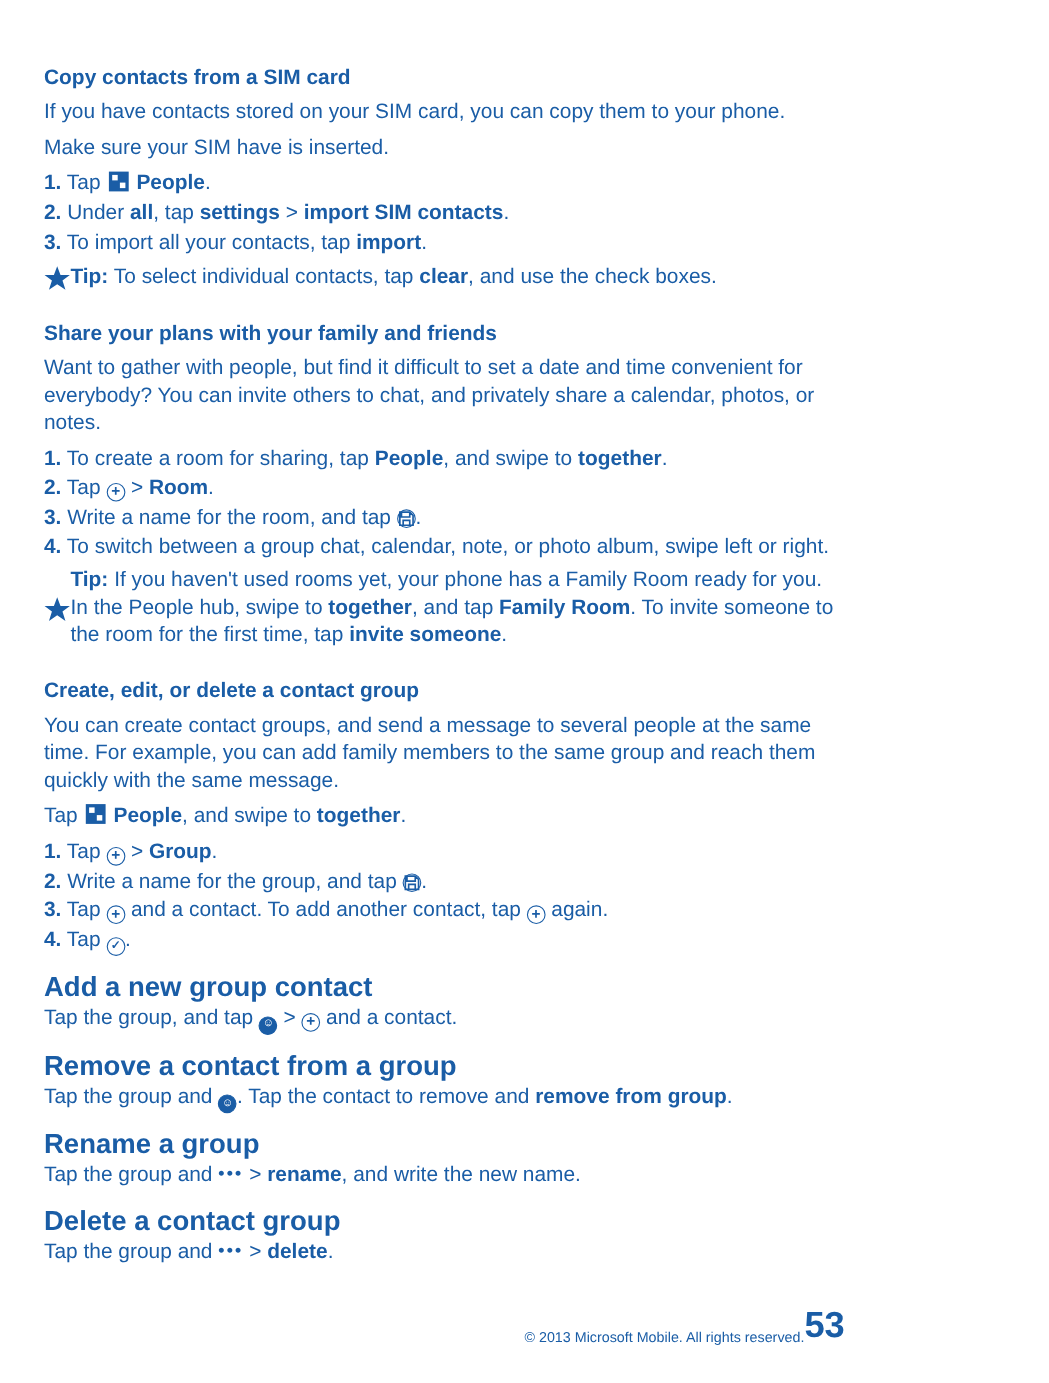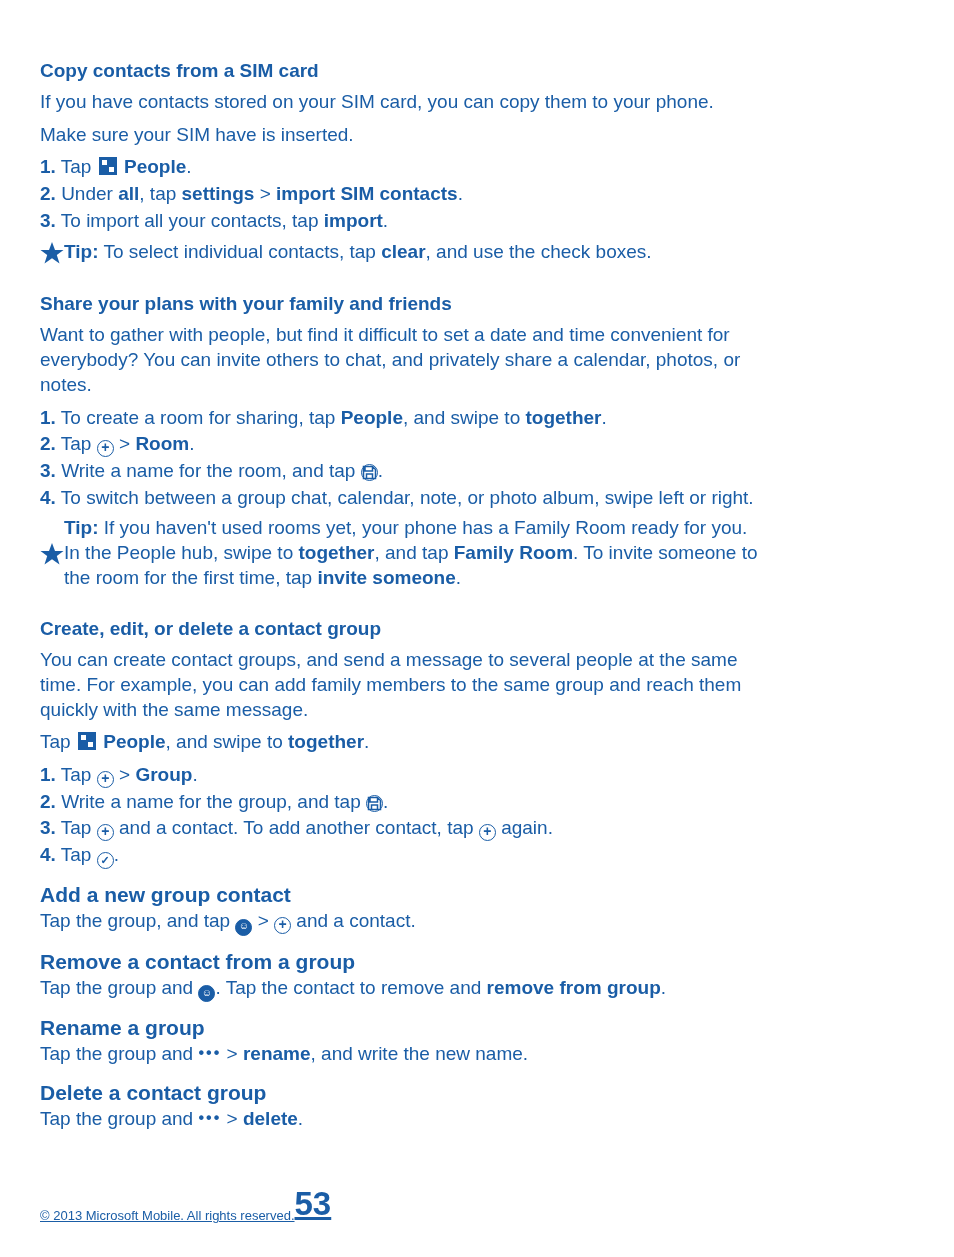--- a/index.html
+++ b/index.html
@@ -88,33 +88,32 @@
   }
   .tip-star {
     flex: 0 0 auto;
     margin-top: 2px;
   }
   .tip-star svg { width: 24px; height: 24px; display: block; }
   .tip-body { font-size: 19px; line-height: 1.3; }
 
   .subheading {
     font-weight: 700;
-    font-size: 21px;
+    font-size: 25px;
     margin: 14px 0 0 0;
   }
 
   .footer {
     position: absolute;
     left: 40px;
     right: 40px;
     bottom: 34px;
     display: flex;
-    justify-content: flex-start;
+    justify-content: flex-end;
     align-items: flex-end;
-    text-decoration: underline;
   }
   .copyright { font-size: 13px; color: #1a5da6; }
   .page-num { font-size: 33px; font-weight: 700; color: #1a5da6; }
 </style>
 </head>
 <body>
 
 <div class="page body-text">
 
   <div class="heading first">Copy contacts from a SIM card</div>

